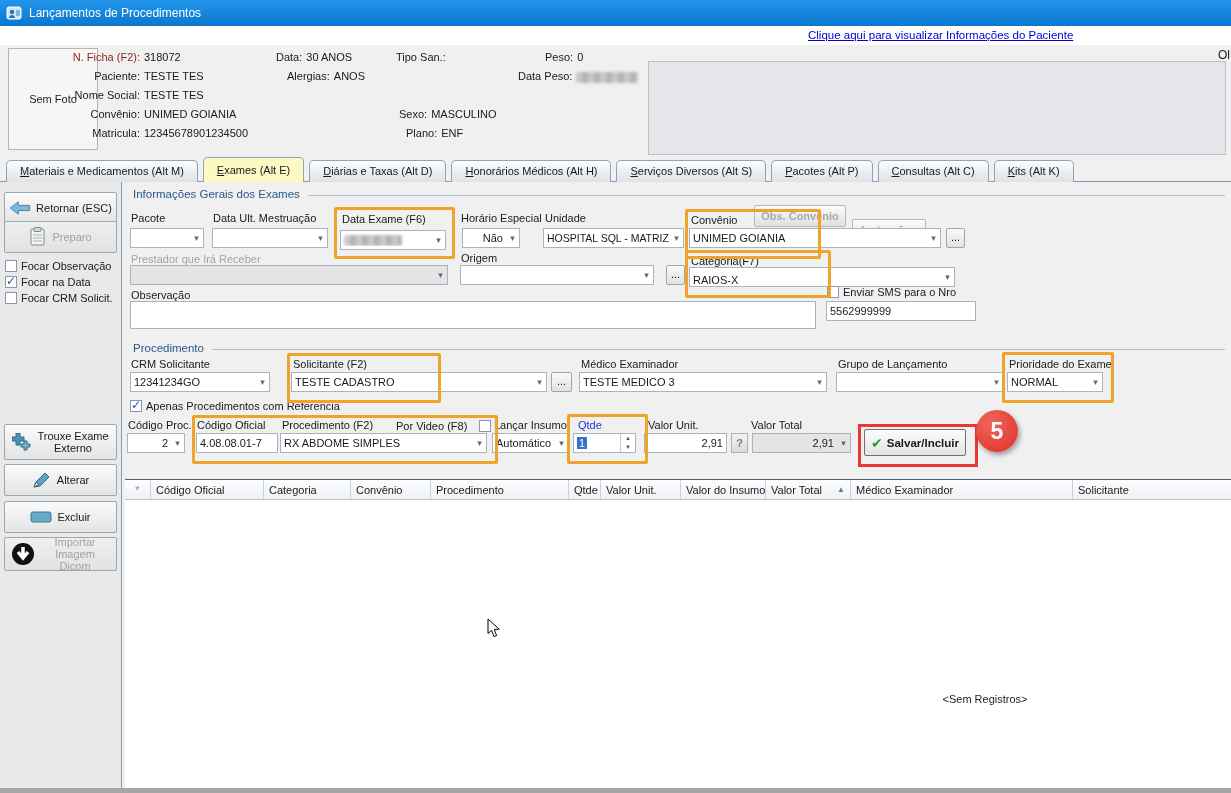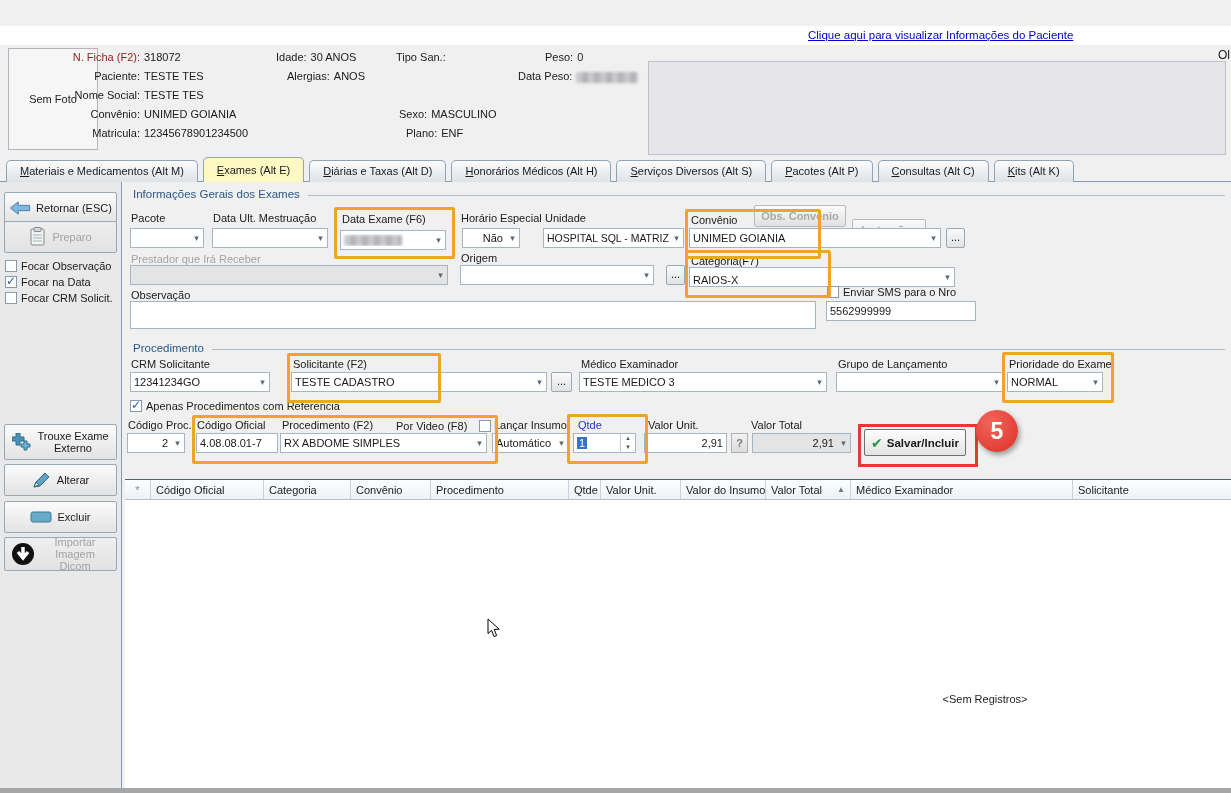--- a/index.html
+++ b/index.html
@@ -85,37 +85,48 @@
   .semreg{position:absolute;text-align:center;color:#222;}
   #bottombar{position:absolute;left:0;top:788px;width:1231px;height:5px;background:#a6a6a6;}
   .cursor{position:absolute;z-index:9;pointer-events:none;}
   u{text-decoration:underline;}
 </style>
 </head>
 <body>
 
 <div id="app">
 
+  <div id="titlebar">
+    <span class="appicon">
+      <svg width="16" height="16" viewBox="0 0 16 16">
+          <rect x="1" y="2" width="14" height="12" rx="2" fill="#cfe6f8" stroke="#ffffff"></rect>
+          <circle cx="6" cy="7" r="2.2" fill="#2f6ea8"></circle>
+          <path d="M3 13c0-2 2-3 3-3s3 1 3 3z" fill="#2f6ea8"></path>
+          <rect x="10" y="5" width="4" height="6" fill="#7fb4dd"></rect>
+        </svg>
+    </span>
+    <span>Lançamentos de Procedimentos</span>
+  </div>
 
   <div id="linkstrip">
     <span class="plink">Clique aqui para visualizar Informações do Paciente</span>
   </div>
 
   <div id="pheader">
     <div class="photo">Sem Foto</div>
     <span class="corner">Ol</span>
     <div class="ppanel"></div>
 
     <div class="prow" style="left:0;top:6px;"><span class="plbl w140 ficha-lbl">N. Ficha (F2):</span><span class="pval">318072</span></div>
     <div class="prow" style="left:0;top:25px;"><span class="plbl w140">Paciente:</span><span class="pval">TESTE TES</span></div>
     <div class="prow" style="left:0;top:44px;"><span class="plbl w140">Nome Social:</span><span class="pval">TESTE TES</span></div>
     <div class="prow" style="left:0;top:63px;"><span class="plbl w140">Convênio:</span><span class="pval">UNIMED GOIANIA</span></div>
     <div class="prow" style="left:0;top:82px;"><span class="plbl w140">Matricula:</span><span class="pval">12345678901234500</span></div>
 
-    <div class="prow" style="left:276px;top:6px;"><span class="plbl">Idade:</span><span class="pval">30 ANOS</span></div>
+    <div class="prow" style="left:276px;top:6px;"><span class="plbl">Data:</span><span class="pval">30 ANOS</span></div>
     <div class="prow" style="left:287px;top:25px;"><span class="plbl">Alergias:</span><span class="pval">ANOS</span></div>
 
     <div class="prow" style="left:396px;top:6px;"><span class="plbl">Tipo San.:</span><span class="pval"></span></div>
     <div class="prow" style="left:399px;top:63px;"><span class="plbl">Sexo:</span><span class="pval">MASCULINO</span></div>
     <div class="prow" style="left:406px;top:82px;"><span class="plbl">Plano:</span><span class="pval">ENF</span></div>
 
     <div class="prow" style="left:545px;top:6px;"><span class="plbl">Peso:</span><span class="pval">0</span></div>
     <div class="prow" style="left:518px;top:25px;"><span class="plbl">Data Peso:</span><span class="redact"></span></div>
   </div>
 

